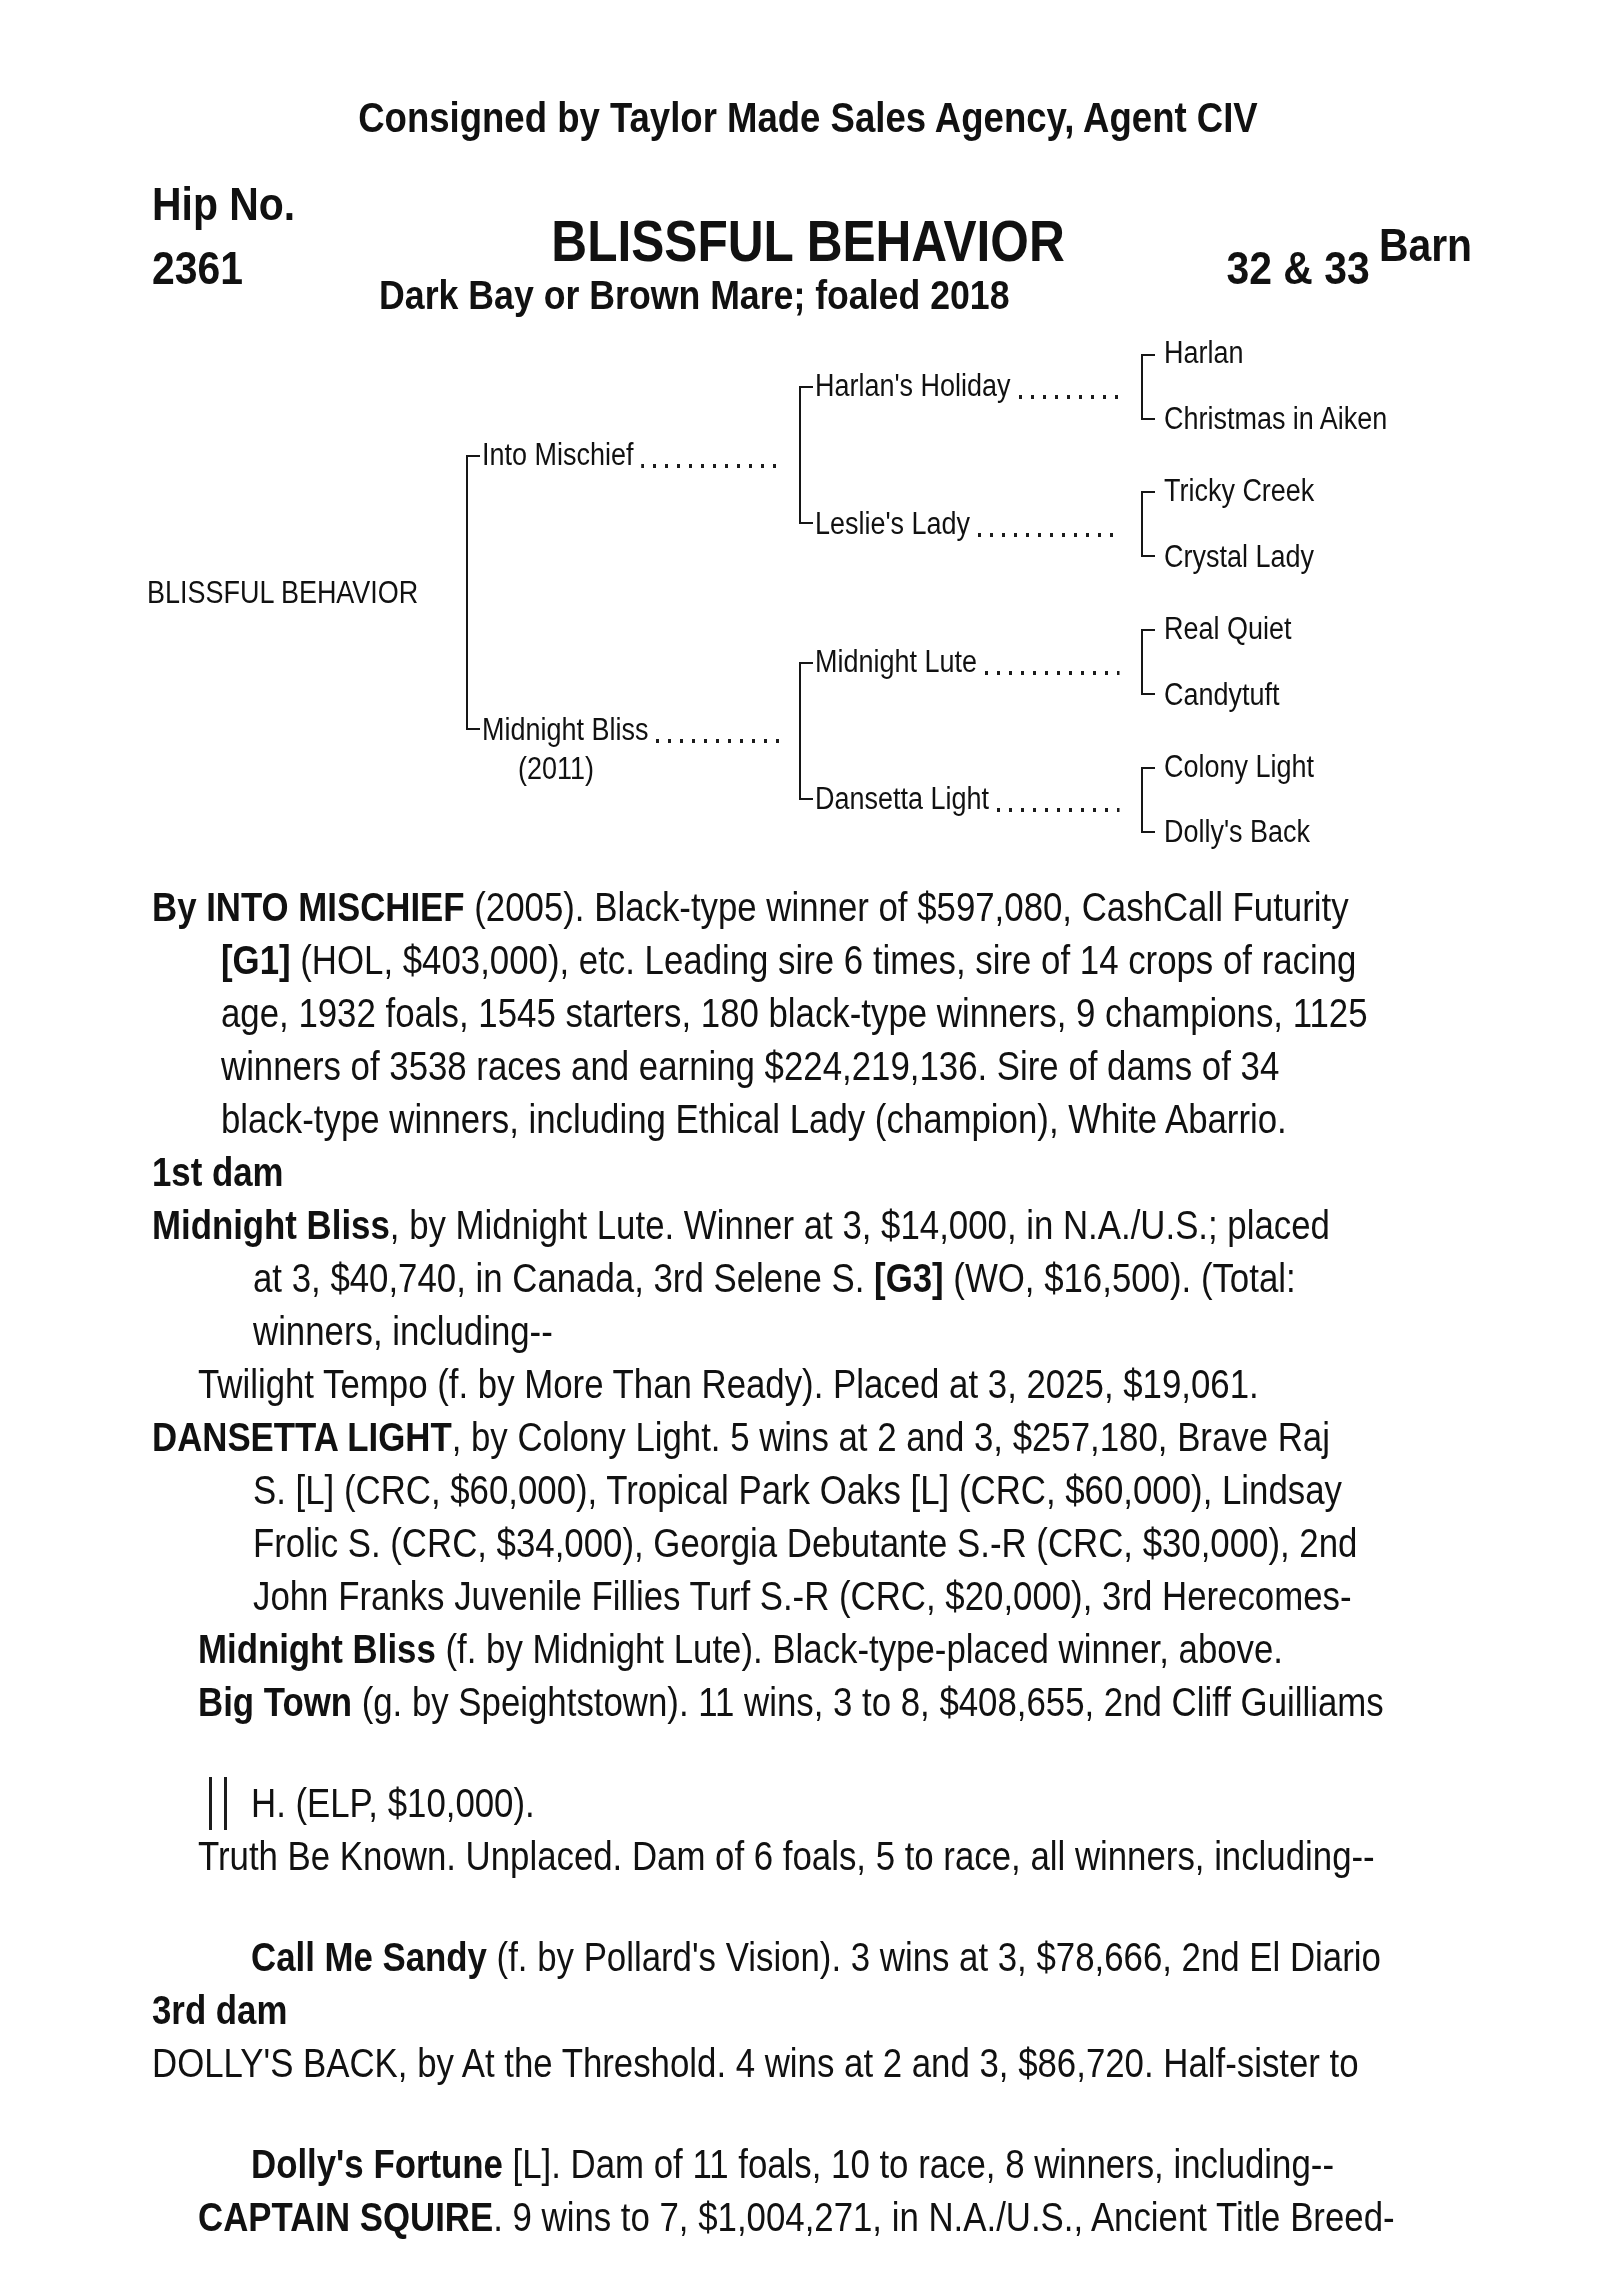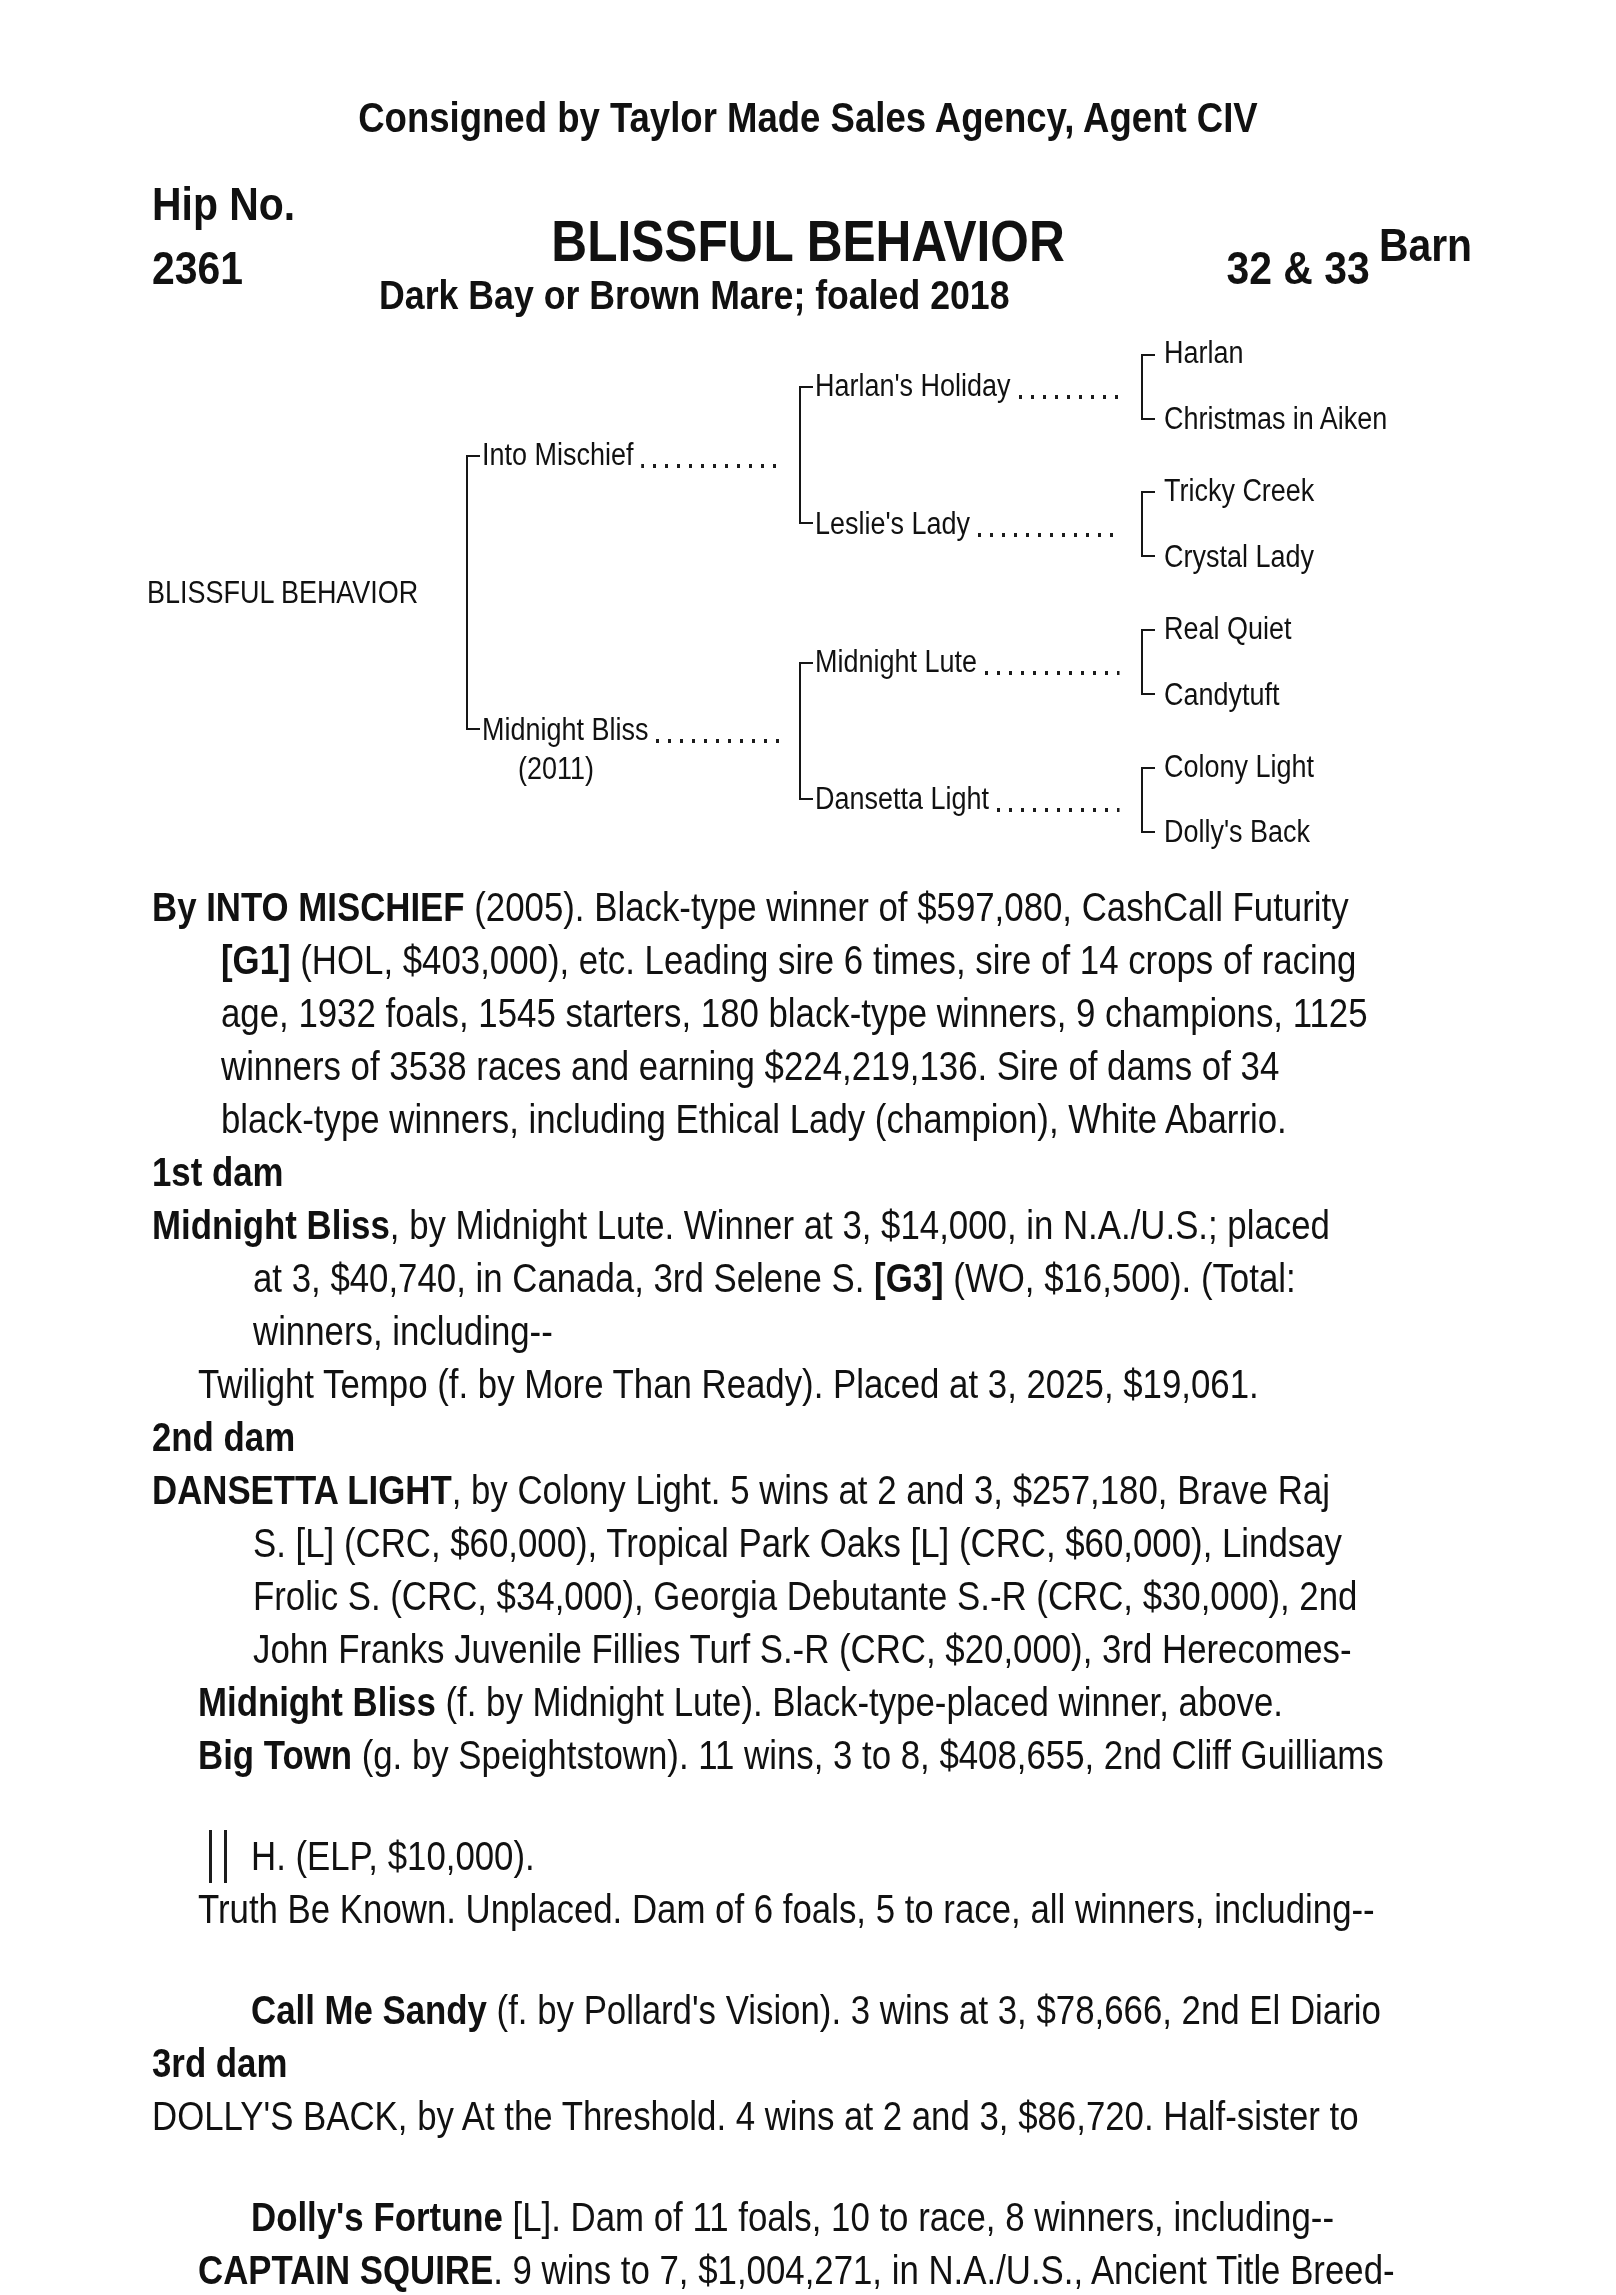--- a/index.html
+++ b/index.html
@@ -131,21 +131,20 @@
     <div class="line i0"><span class="txt"><span class="b">By INTO MISCHIEF </span><span>(2005). Black-type winner of $597,080, CashCall Futurity</span></span></div>
     <div class="line is"><span class="txt"><span class="b">[G1] </span><span>(HOL, $403,000), etc. Leading sire 6 times, sire of 14 crops of racing</span></span></div>
     <div class="line is"><span class="txt"><span>age, 1932 foals, 1545 starters, 180 black-type winners, 9 champions, 1125</span></span></div>
     <div class="line is"><span class="txt"><span>winners of 3538 races and earning $224,219,136. Sire of dams of 34</span></span></div>
     <div class="line is"><span class="txt"><span>black-type winners, including Ethical Lady (champion), White Abarrio.</span></span></div>
     <div class="line i0"><span class="txt"><span class="b">1st dam</span></span></div>
     <div class="line i0"><span class="txt"><span class="b">Midnight Bliss</span><span>, by Midnight Lute. Winner at 3, $14,000, in N.A./U.S.; placed</span></span></div>
     <div class="line t0"><span class="txt"><span>at 3, $40,740, in Canada, 3rd Selene S. </span><span class="b">[G3]</span><span> (WO, $16,500). (Total:</span></span></div>
     <div class="line t0"><span class="txt"><span>winners, including--</span></span></div>
     <div class="line i1"><span class="txt"><span>Twilight Tempo (f. by More Than Ready). Placed at 3, 2025, $19,061.</span></span></div>
-    <div class="line i0"><span class="txt"><span class="b">2nd dam</span></span></div>
     <div class="line i0"><span class="txt"><span class="b">DANSETTA LIGHT</span><span>, by Colony Light. 5 wins at 2 and 3, $257,180, Brave Raj</span></span></div>
     <div class="line t0"><span class="txt"><span>S. [L] (CRC, $60,000), Tropical Park Oaks [L] (CRC, $60,000), Lindsay</span></span></div>
     <div class="line t0"><span class="txt"><span>Frolic S. (CRC, $34,000), Georgia Debutante S.-R (CRC, $30,000), 2nd</span></span></div>
     <div class="line t0"><span class="txt"><span>John Franks Juvenile Fillies Turf S.-R (CRC, $20,000), 3rd Herecomes-</span></span></div>
     <div class="line i1"><span class="txt"><span class="b">Midnight Bliss</span><span> (f. by Midnight Lute). Black-type-placed winner, above.</span></span></div>
     <div class="line i1"><span class="txt"><span class="b">Big Town</span><span> (g. by Speightstown). 11 wins, 3 to 8, $408,655, 2nd Cliff Guilliams</span></span></div>
     <div class="line i2"><span class="bars"></span><span class="txt"><span>H. (ELP, $10,000).</span></span></div>
     <div class="line i1"><span class="txt"><span>Truth Be Known. Unplaced. Dam of 6 foals, 5 to race, all winners, including--</span></span></div>
     <div class="line i2"><span class="txt"><span class="b">Call Me Sandy</span><span> (f. by Pollard's Vision). 3 wins at 3, $78,666, 2nd El Diario</span></span></div>
     <div class="line i0"><span class="txt"><span class="b">3rd dam</span></span></div>

